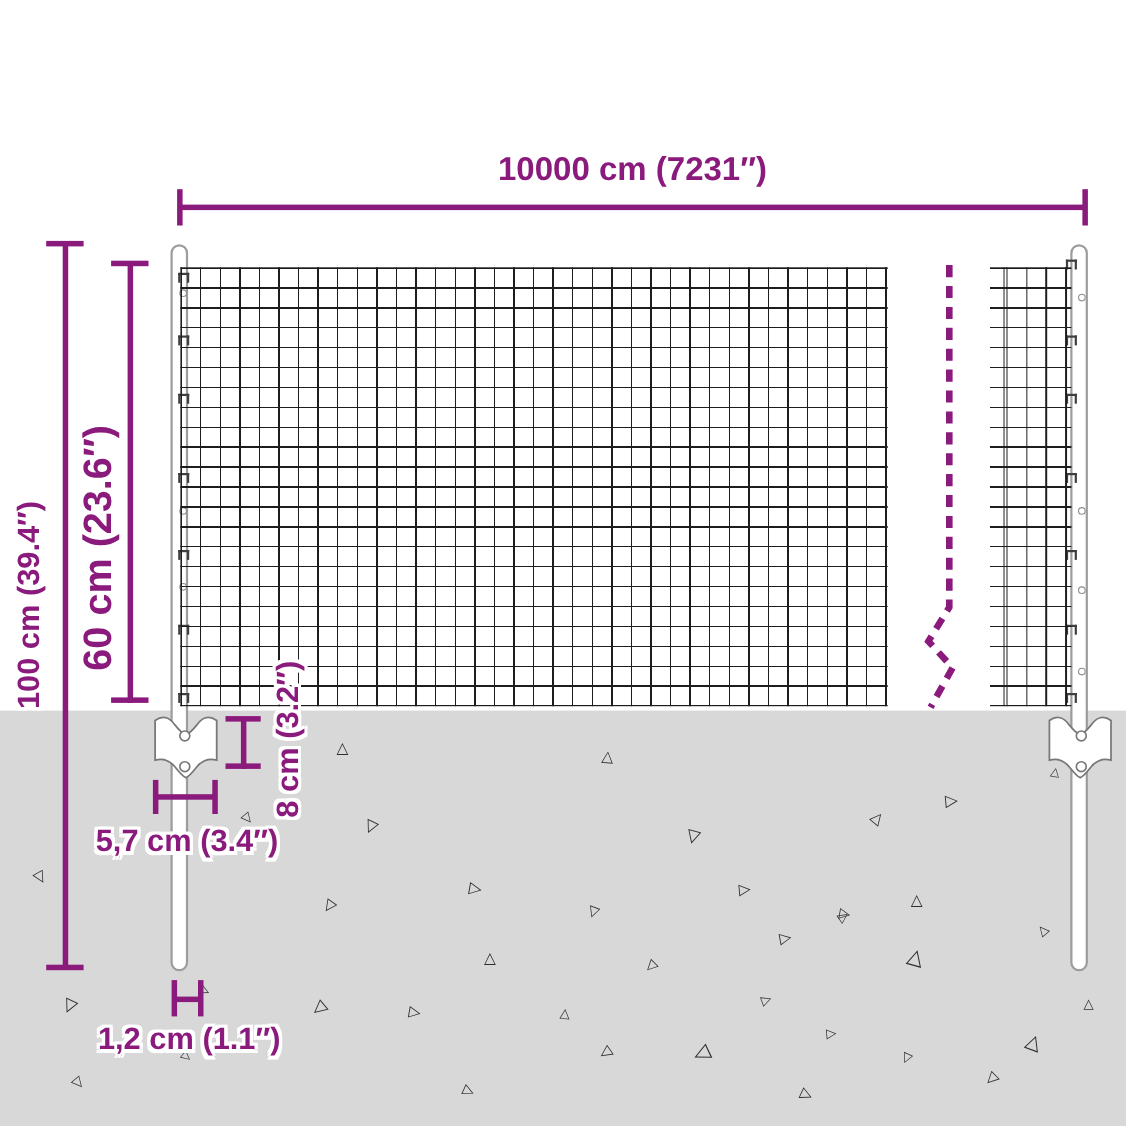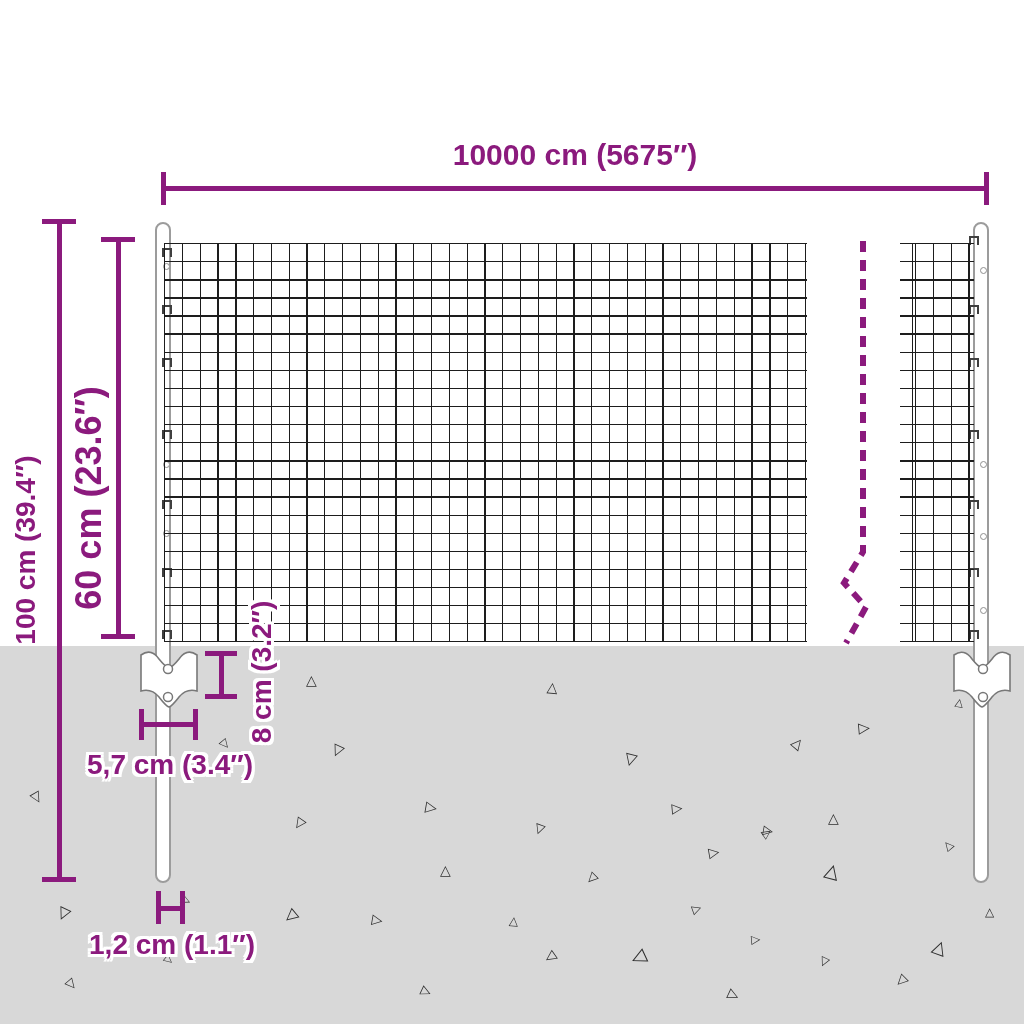--- a/index.html
+++ b/index.html
@@ -113,21 +113,21 @@
     <polyline points="863,241 863,552 844,583 866,607 846,643" fill="none" stroke="#8b1a7d" stroke-width="6" stroke-dasharray="11 8"></polyline>
   </svg>
 
   <div class="abs mesh mesh-main"></div>
   <div class="abs mesh mesh-right"></div>
 
   <div>
     <div class="abs dim" style="left:163px;top:186px;width:824px;height:5px;"></div>
     <div class="abs dim" style="left:161px;top:172px;width:5px;height:33px;"></div>
     <div class="abs dim" style="left:984px;top:172px;width:5px;height:33px;"></div>
-    <div class="abs dlabel" style="left:375px;top:138px;width:400px;font-size:30px;">10000 cm (5675″)</div>
+    <div class="abs dlabel" style="left:375px;top:138px;width:400px;font-size:30px;">10000 cm (7231″)</div>
   </div>
 
   <div>
     <div class="abs dim" style="left:57px;top:221px;width:5px;height:660px;"></div>
     <div class="abs dim" style="left:42px;top:219px;width:34px;height:5px;"></div>
     <div class="abs dim" style="left:42px;top:877px;width:34px;height:5px;"></div>
     <div class="abs dlabel rot" style="left:-104px;top:534px;width:260px;font-size:28px;">100 cm (39.4″)</div>
   </div>
 
   <div>

